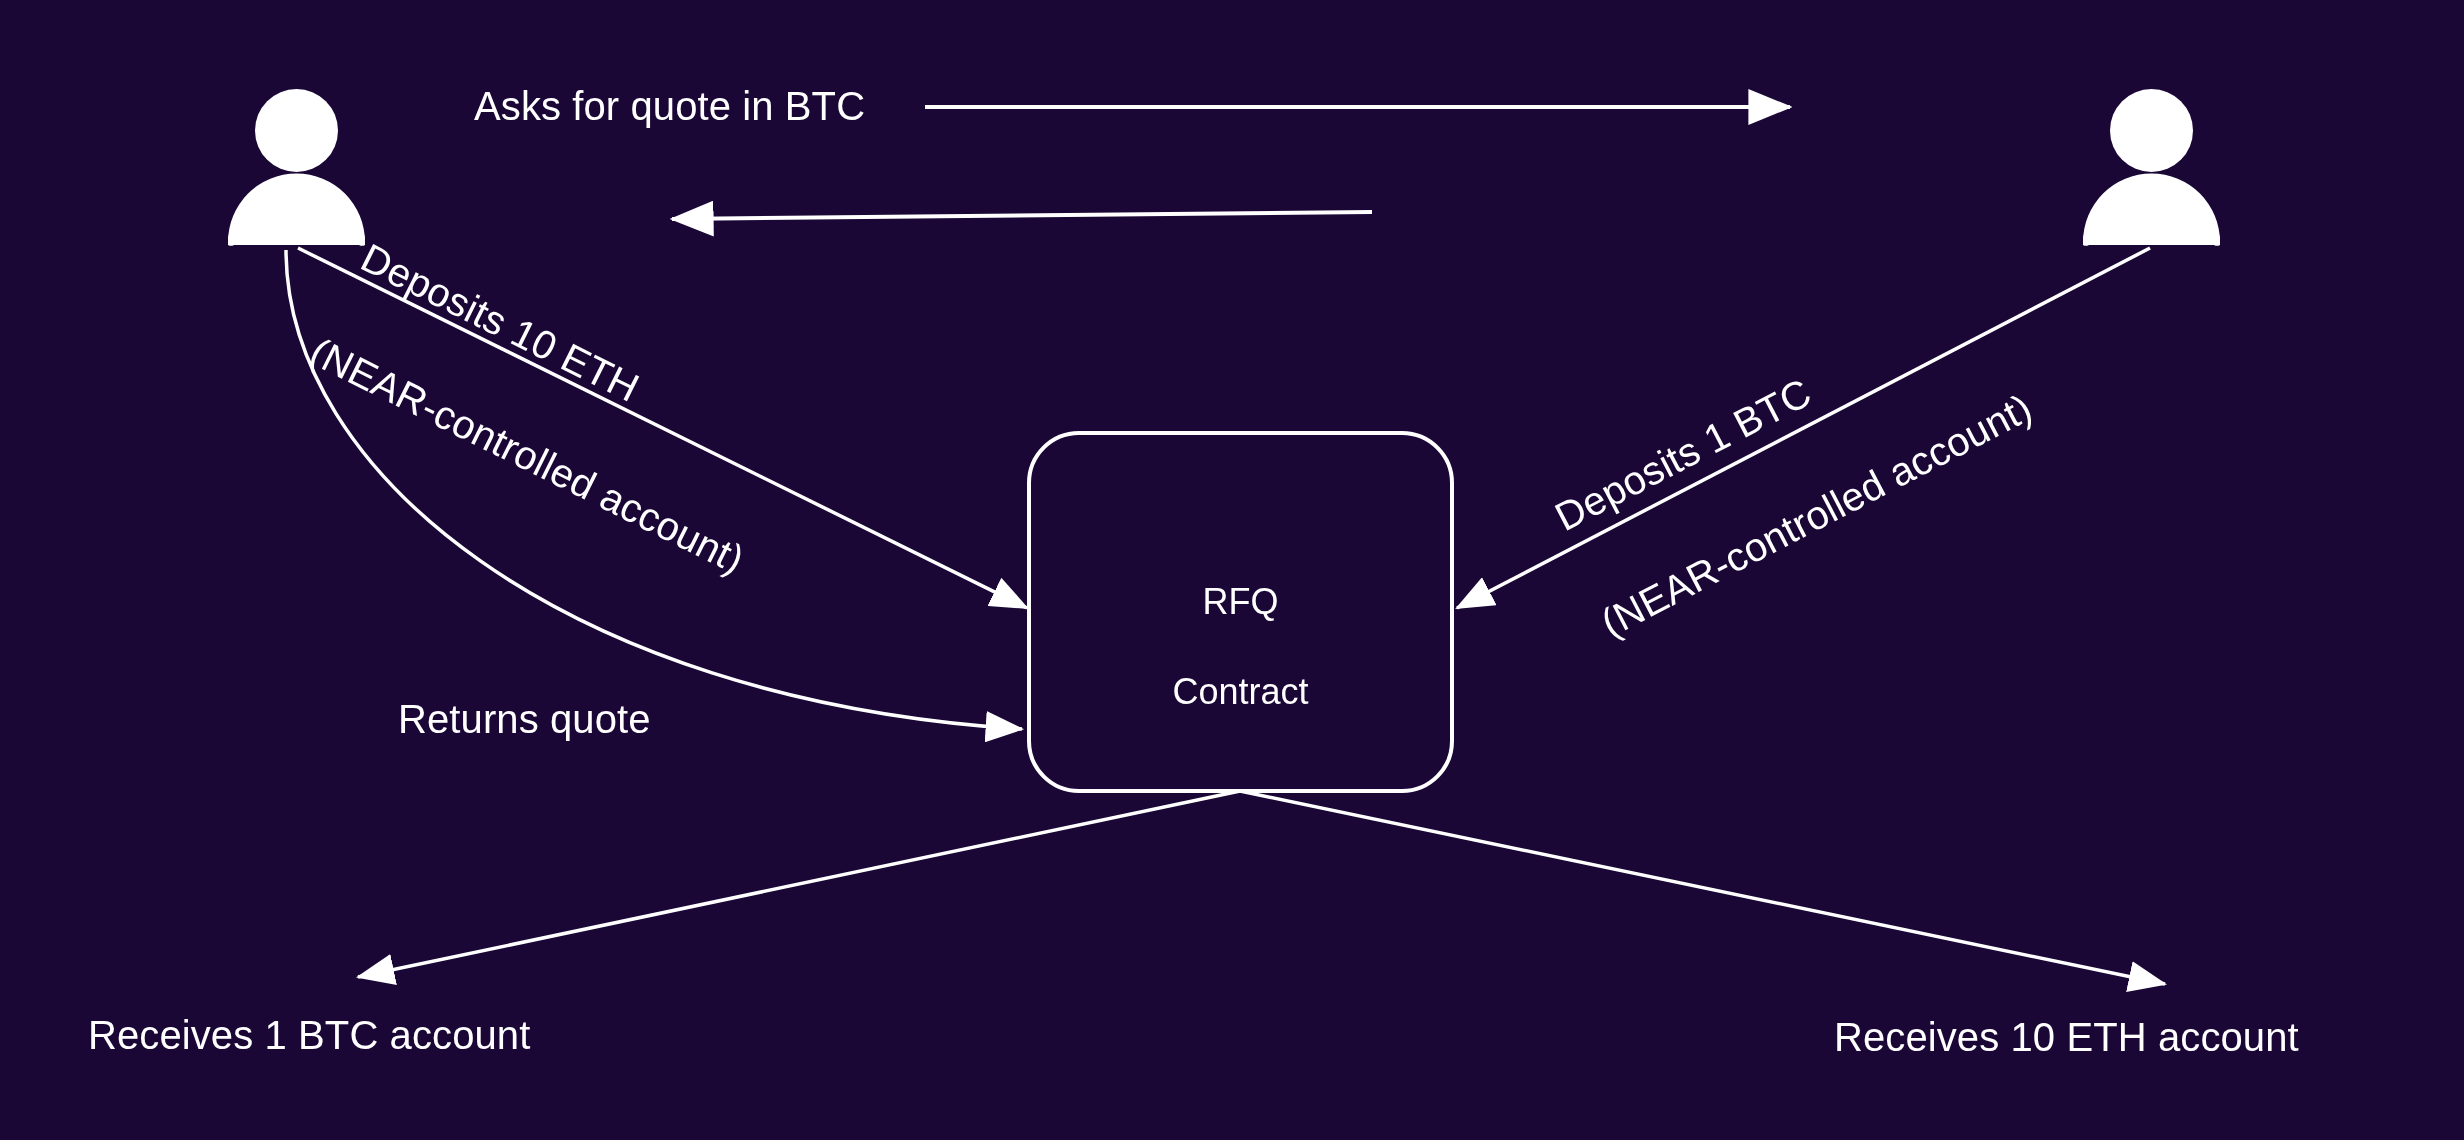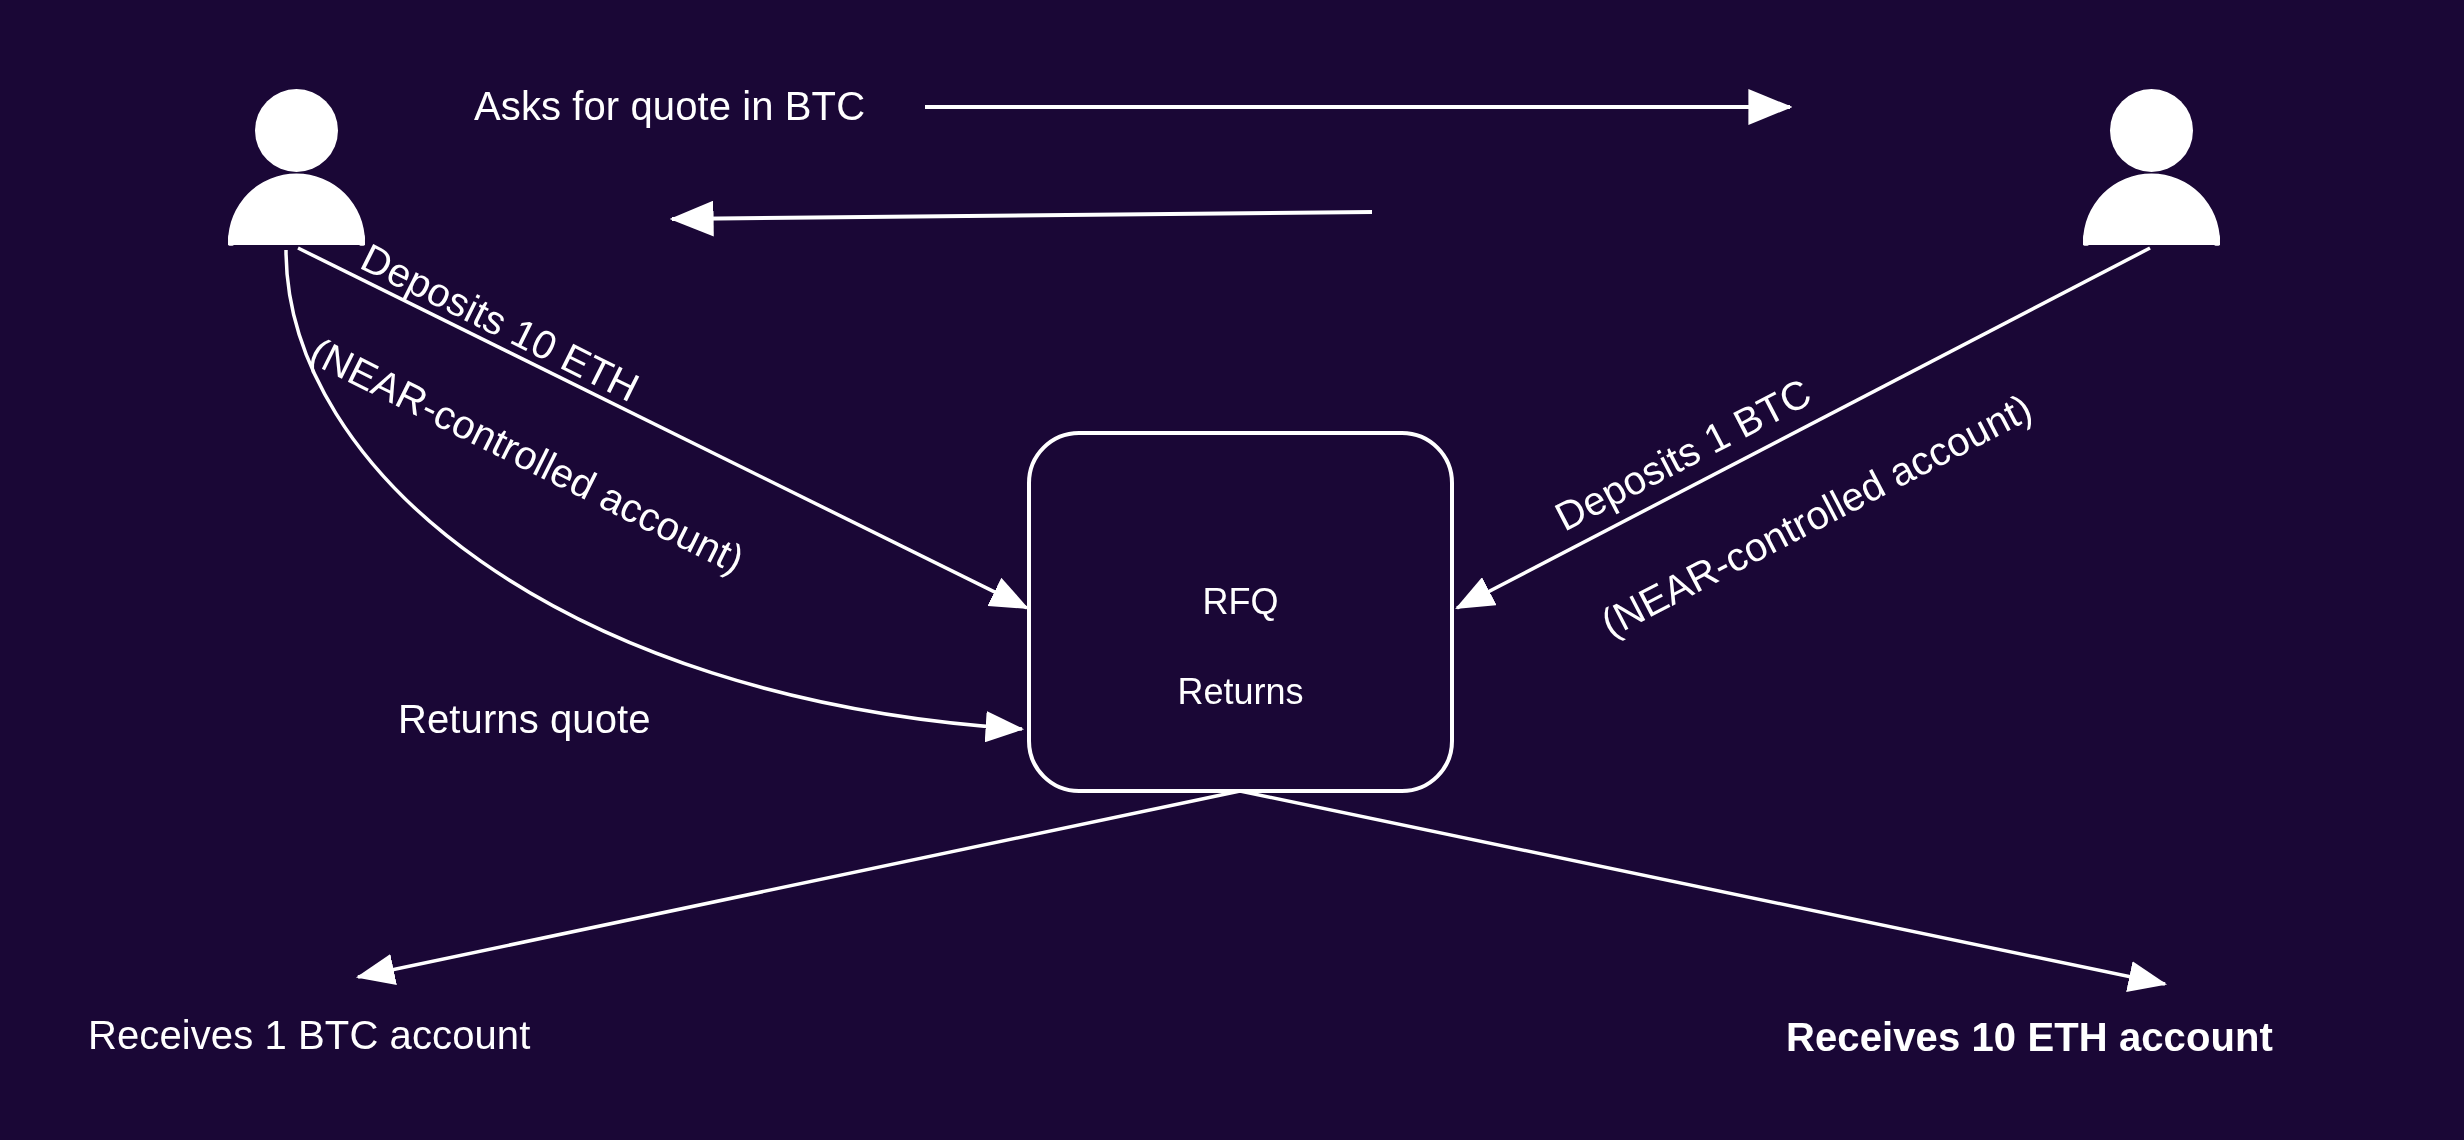--- a/index.html
+++ b/index.html
@@ -80,33 +80,33 @@
 
     <line x1="2150" y1="248" x2="1457" y2="608" stroke="#ffffff" stroke-width="3.5" marker-end="url(#arrowhead)"></line>
 
     <line x1="1240" y1="791" x2="358" y2="977" stroke="#ffffff" stroke-width="3.5" marker-end="url(#arrowhead)"></line>
 
     <line x1="1240" y1="791" x2="2165" y2="984" stroke="#ffffff" stroke-width="3.5" marker-end="url(#arrowhead)"></line>
   </svg>
 
   <div class="node-label" style="left:1029px; top:534px; width:423px;">
     <div>RFQ</div>
-    <div>Returns</div>
+    <div>Contract</div>
   </div>
 
   <div class="lbl" style="left:434px; top:84px;margin-left:40px;">Asks for quote in BTC</div>
 
 
   <div class="lbl lbl-rot" style="left:374px; top:235px; transform:rotate(26.5deg);">Deposits 10 ETH</div>
 
   <div class="lbl lbl-rot" style="left:323px; top:329px; transform:rotate(26.5deg);">(NEAR-controlled account)</div>
 
   <div class="lbl" style="left:398px; top:697px;">Returns quote</div>
 
   <div class="lbl lbl-rot" style="left:1548px; top:500px; transform:rotate(-27.5deg);">Deposits 1 BTC</div>
 
   <div class="lbl lbl-rot" style="left:1594px; top:606px; transform:rotate(-27.5deg);">(NEAR-controlled account)</div>
 
   <div class="lbl" style="left:88px; top:1013px;text-align:center;">Receives 1 BTC account</div>
 
-  <div class="lbl" style="left:1786px; top:1015px;font-weight:bold;">Receives 10 ETH account</div>
+  <div class="lbl" style="left:1834px; top:1015px;">Receives 10 ETH account</div>
 
 </div>
 
 </body></html>

